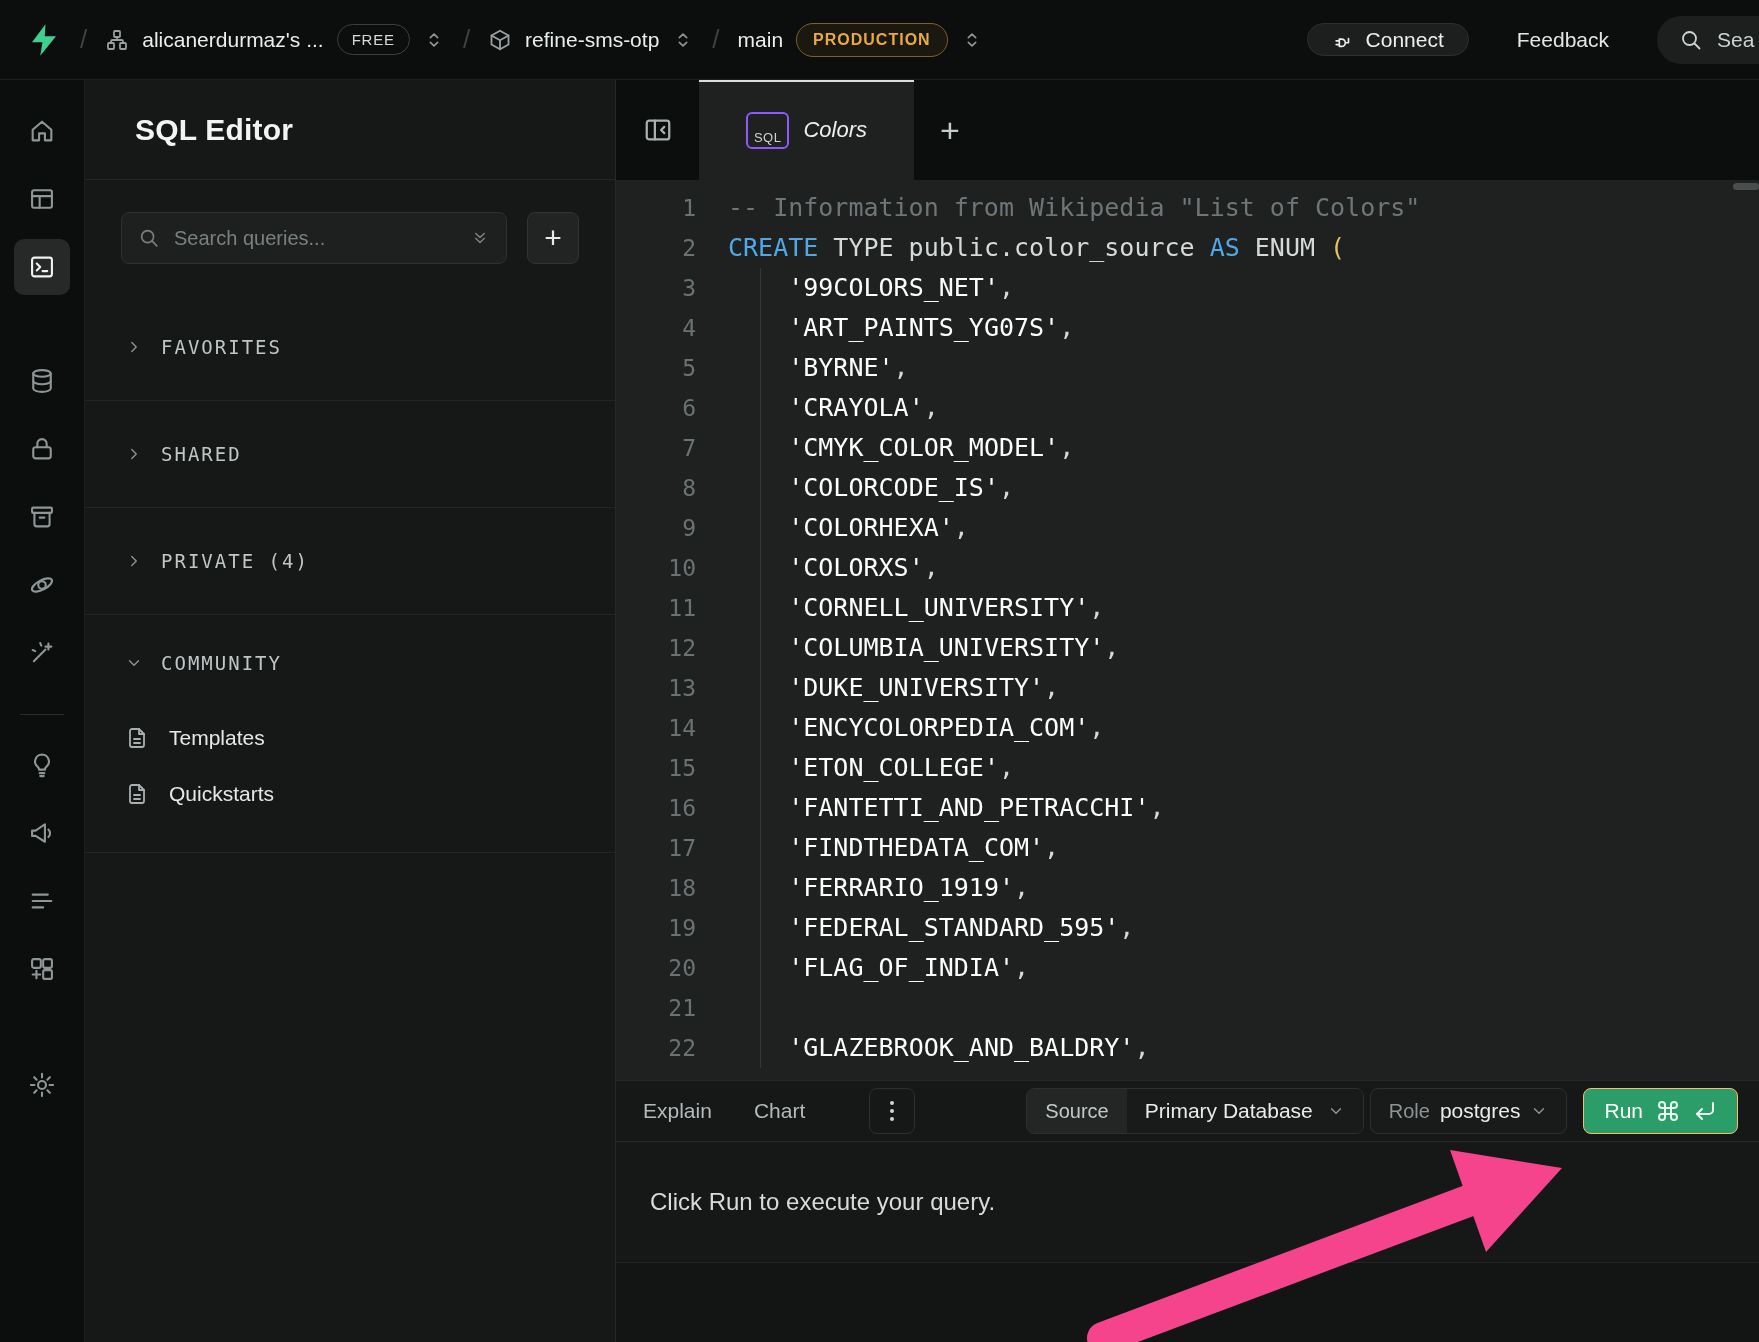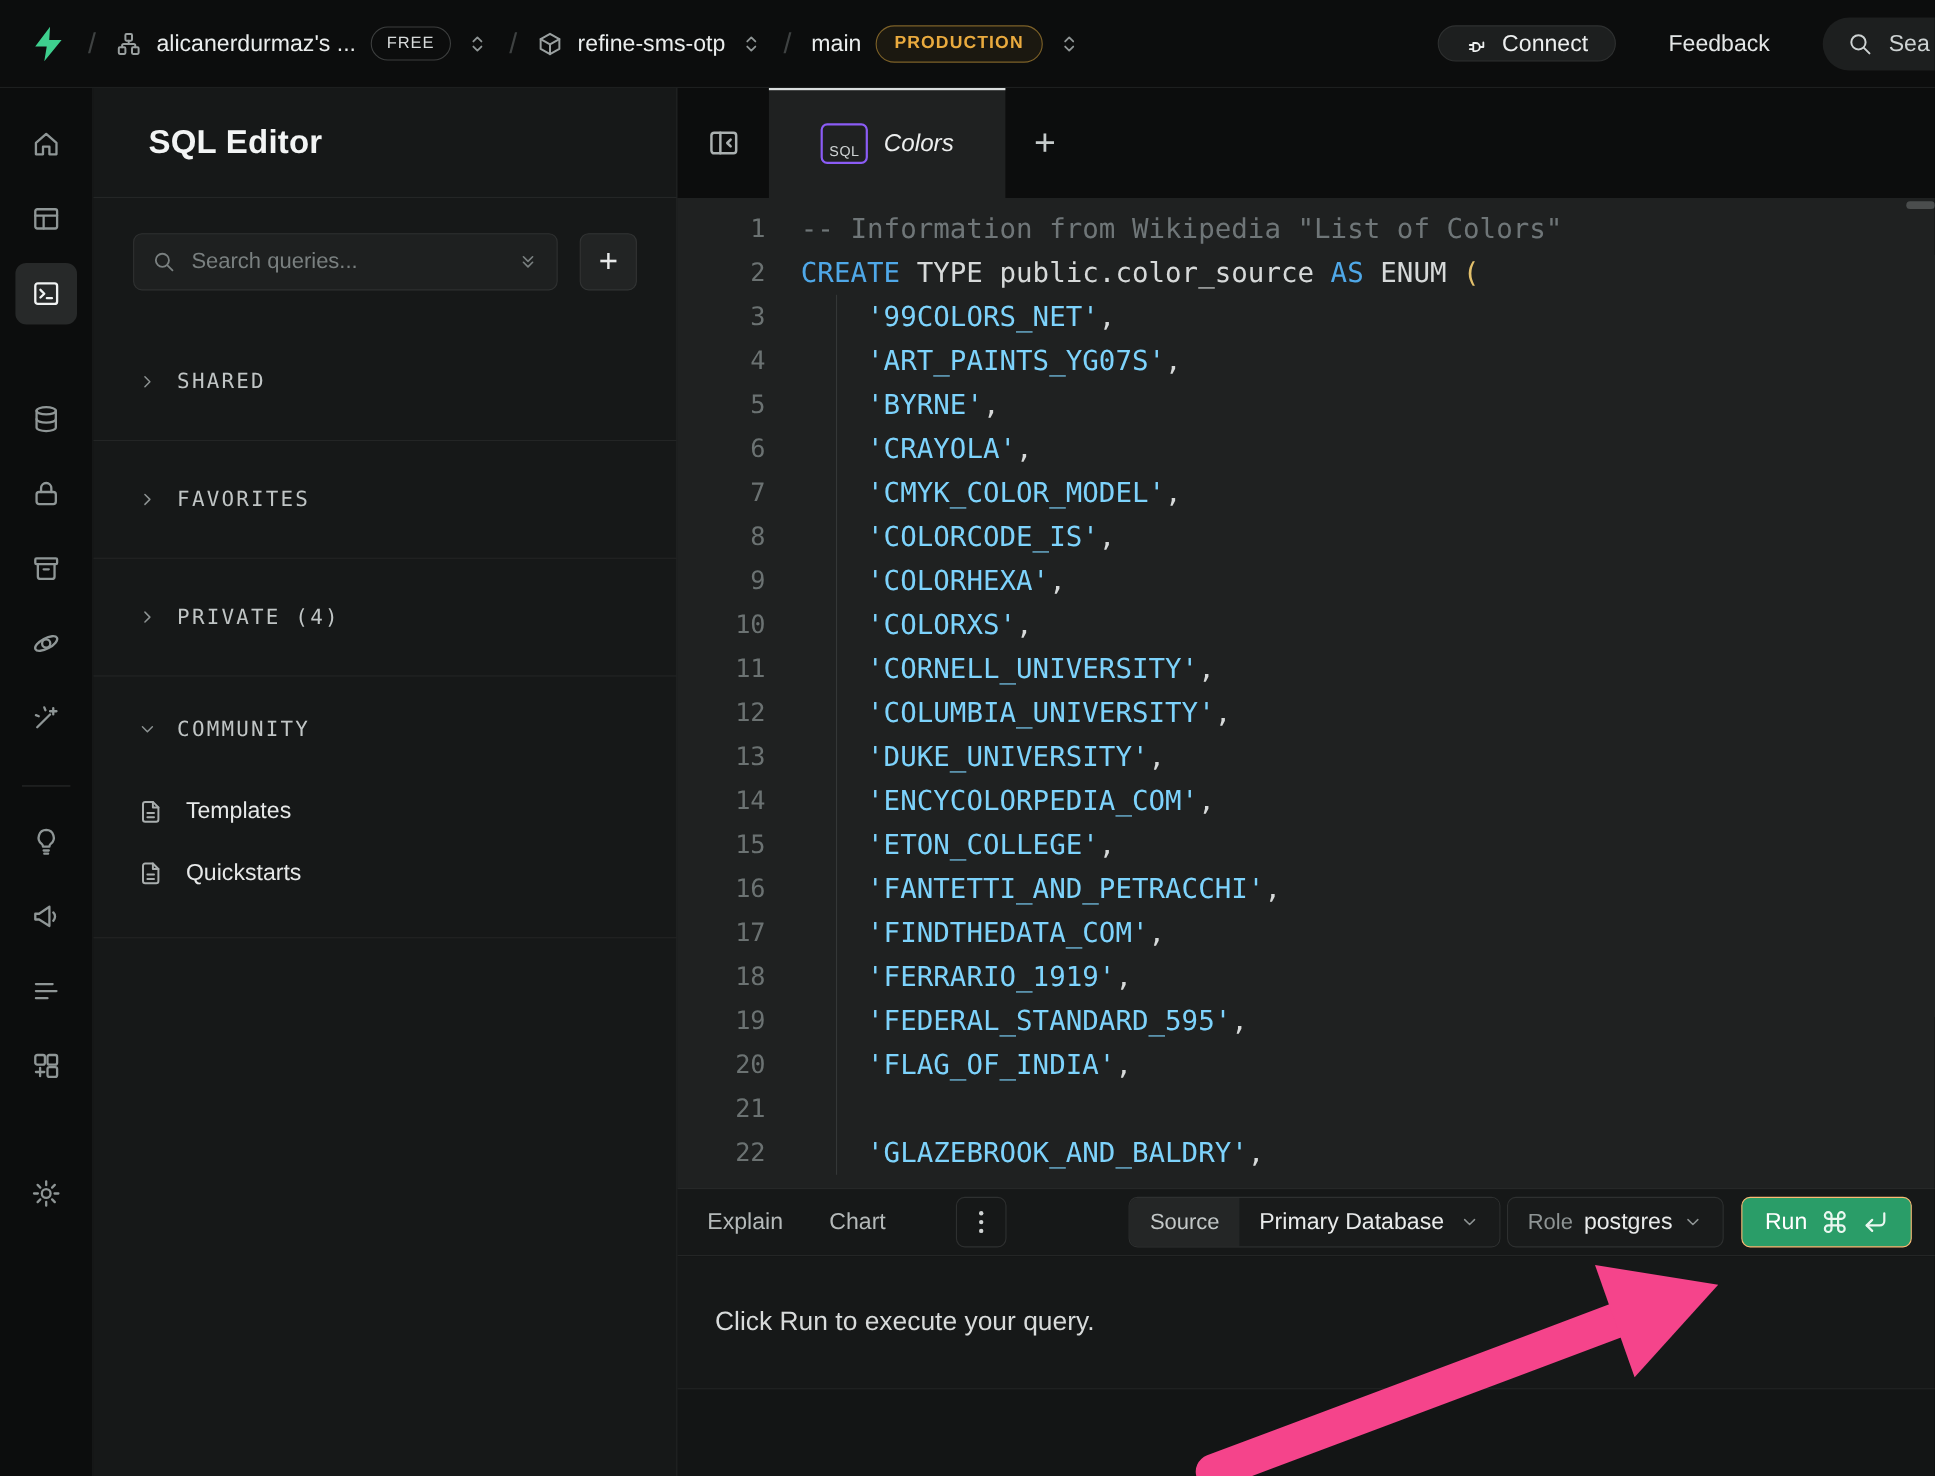--- a/index.html
+++ b/index.html
@@ -87,21 +87,21 @@
 
   
   .editor { flex: 1; background: #1f2121; position: relative; overflow: hidden; padding-top: 8px;
             font-family: "DejaVu Sans Mono", monospace; font-size: 25px; line-height: 40px; cursor: text; }
   .code-line { display: flex; height: 40px; }
   .gutter { width: 80px; flex: none; text-align: right; color: #6b7272; font-size: 23px; }
   .code-text { padding-left: 32px; white-space: pre; }
   .tok-c { color: #6f7678; }
   .tok-k { color: #4fa8e8; }
   .tok-p { color: #d6d9d9; }
-  .tok-s { color: #7dd3fc; }
+  .tok-s { color: #ffffff; }
   .tok-b { color: #e2c06c; }
   .indent-guide { position: absolute; left: 144px; top: 88px; width: 1px; height: 800px; background: #343737; }
   .h-thumb { position: absolute; top: 3px; right: 0; width: 26px; height: 7px; border-radius: 4px; background: #4a4d4d; }
 
   
   .toolbar { height: 62px; flex: none; background: #161818; border-top: 1px solid #262828; border-bottom: 1px solid #262828;
              display: flex; align-items: center; padding: 0 21px 0 27px; }
   .tb-text { font-size: 21px; color: #b4b9b9; cursor: pointer; }
   .tb-explain { margin-right: 42px; }
   .kebab { width: 46px; height: 46px; border: 1px solid #2e3030; border-radius: 8px; margin-left: 64px;
@@ -317,32 +317,32 @@
         </div>
       </div>
 
       <div class="section">
         <div class="section-head">
           <span class="chev">
             <svg class="icon" width="18" height="18" viewBox="0 0 24 24">
                 <path d="M9 6 l6 6 -6 6"></path>
               </svg>
           </span>
-          <span class="section-label">SHARED</span>
+          <span class="section-label">FAVORITES</span>
         </div>
       </div>
 
       <div class="section">
         <div class="section-head">
           <span class="chev">
             <svg class="icon" width="18" height="18" viewBox="0 0 24 24">
                 <path d="M9 6 l6 6 -6 6"></path>
               </svg>
           </span>
-          <span class="section-label">FAVORITES</span>
+          <span class="section-label">SHARED</span>
         </div>
       </div>
 
       <div class="section">
         <div class="section-head">
           <span class="chev">
             <svg class="icon" width="18" height="18" viewBox="0 0 24 24">
                 <path d="M9 6 l6 6 -6 6"></path>
               </svg>
           </span>

